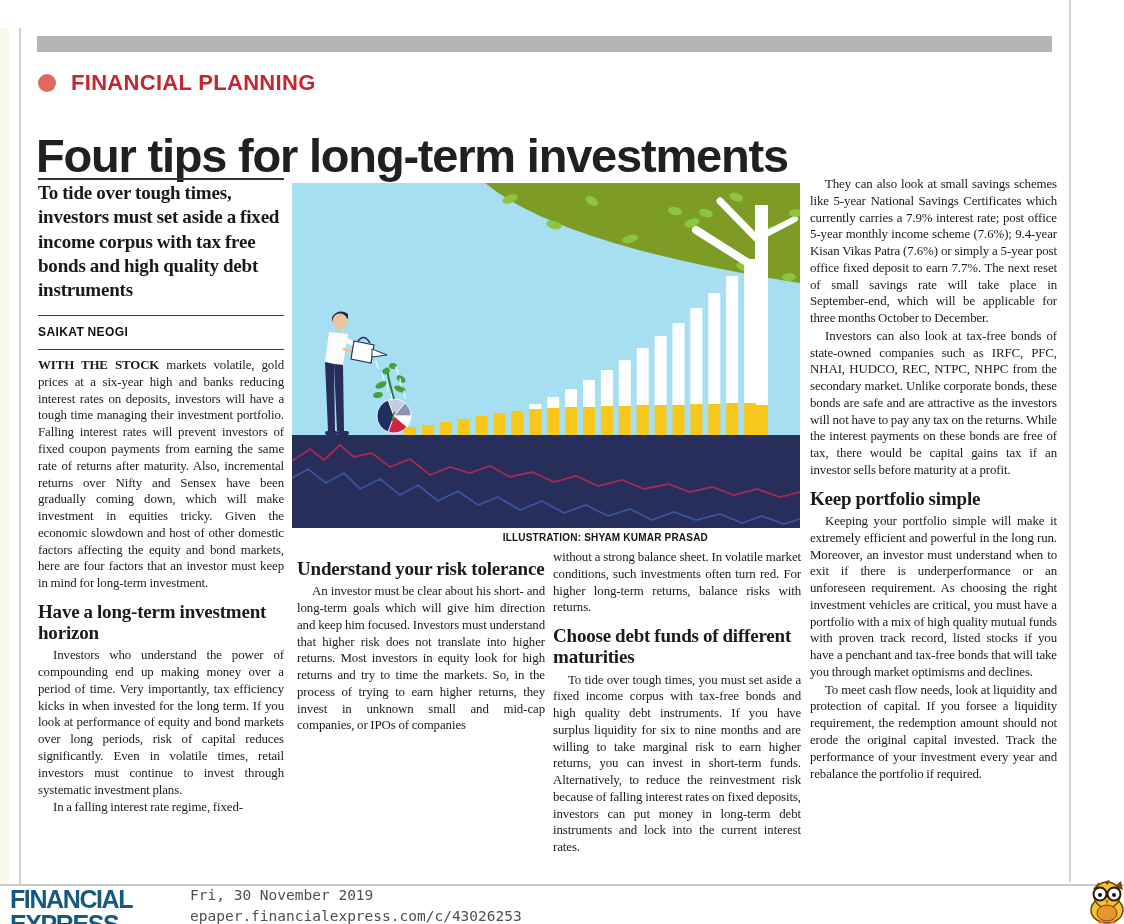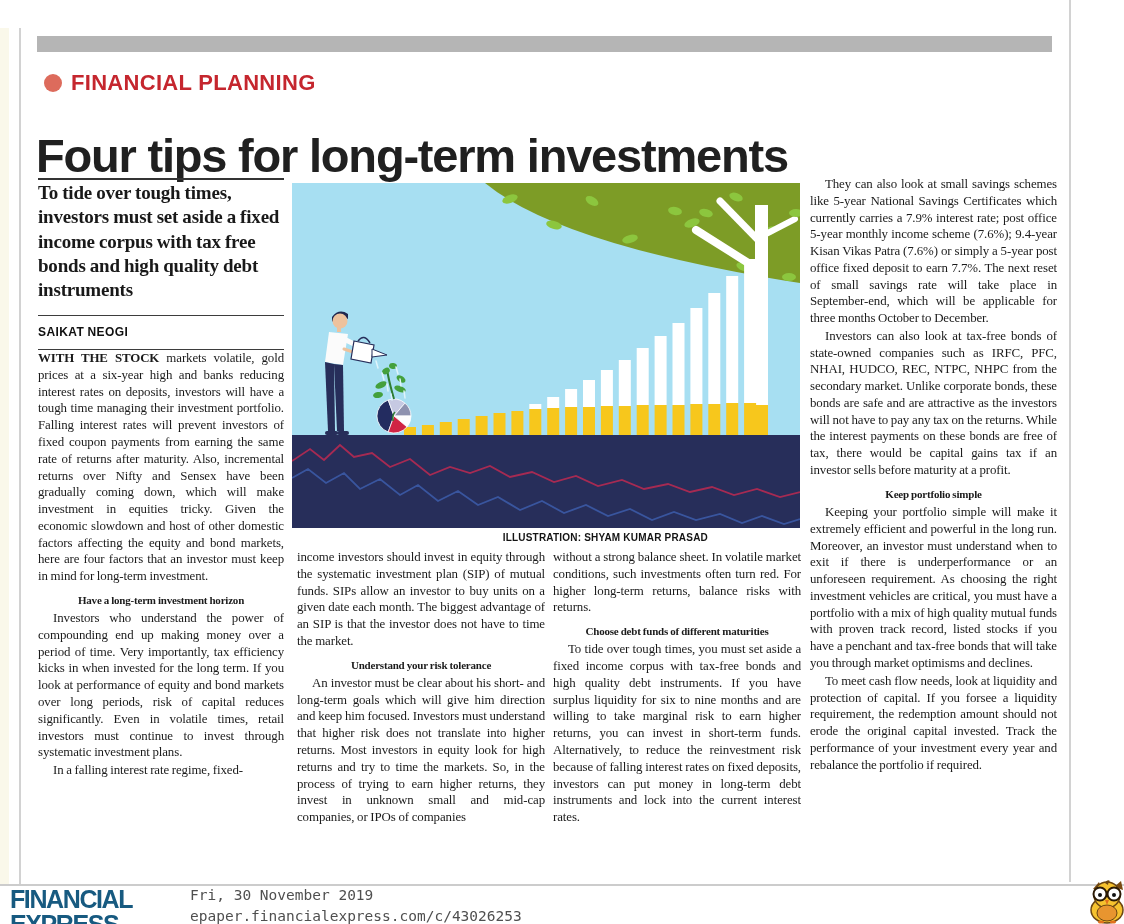--- a/index.html
+++ b/index.html
@@ -7,44 +7,44 @@
        font-family:"Liberation Sans",sans-serif;}
 
   
   .edge-strip{position:absolute;left:0;top:28px;width:9px;height:856px;background:#faf8ea;}
   .left-rule{position:absolute;left:19px;top:28px;width:2px;height:856px;background:#d2d2d2;}
   .right-rule{position:absolute;left:1069px;top:0;width:2px;height:882px;background:#d2d2d2;}
   .bottom-rule{position:absolute;left:0;top:884px;width:1124px;height:2px;background:#cccccc;}
   .top-bar{position:absolute;left:37px;top:36px;width:1015px;height:16px;background:#b5b5b5;}
 
   
-  .kicker{position:absolute;left:44px;top:70px;display:flex;align-items:center;gap:9px;}
+  .kicker{position:absolute;left:38px;top:70px;display:flex;align-items:center;gap:15px;}
   .kicker-dot{width:18px;height:18px;border-radius:50%;background:#dd6b5c;}
   .kicker-label{font-size:22px;font-weight:bold;color:#c5262e;letter-spacing:0.3px;}
   .headline{position:absolute;left:36px;top:96px;width:1030px;font-size:47px;font-weight:bold;
             color:#202020;letter-spacing:-1.2px;white-space:nowrap;margin-top:32px;}
 
   
   .col{position:absolute;font-family:"Liberation Serif",serif;font-size:12.9px;line-height:1.3;
        color:#1b1b1b;text-align:justify;overflow:hidden;letter-spacing:-0.1px;word-spacing:-0.4px;}
   .col p{margin:0 0 1px 0;}
   .col p.ind{text-indent:15px;}
   .bold-lead{font-weight:bold;}
-  .sec-head{font-size:11px;line-height:1.12;font-weight:bold;text-align:center;
+  .sec-head{font-size:19px;line-height:1.12;font-weight:bold;text-align:left;
             margin:9px 0 4px 0;letter-spacing:-0.2px;}
   #col1{left:38px;top:178px;width:246px;height:682px;}
   #col2{left:297px;top:549px;width:248px;height:333px;}
   #col3{left:553px;top:549px;width:248px;height:333px;}
   #col4{left:810px;top:176px;width:247px;height:692px;}
 
   .rule-dark{height:2px;background:#343434;}
   .standfirst{font-size:19px;line-height:1.28;font-weight:bold;text-align:left;color:#191919;
               padding:1px 0 12px 0;letter-spacing:-0.2px;}
   .byline-block{border-top:1.5px solid #3d3d3d;border-bottom:1.5px solid #3d3d3d;
-                padding:9px 0;margin-bottom:0;}
+                padding:9px 0;margin-bottom:7px;}
   .byline{font-family:"Liberation Sans",sans-serif;font-size:12px;font-weight:bold;
           letter-spacing:0.4px;color:#101010;}
 
   
   .figure{position:absolute;left:292px;top:183px;width:416px;}
   .figure svg{display:block;}
   .fig-caption{font-family:"Liberation Sans",sans-serif;font-size:10px;font-weight:bold;
                color:#141414;text-align:right;margin-top:4px;letter-spacing:0.2px;}
 
   
@@ -195,21 +195,20 @@
       <polygon points="33,179 36,248 43,248 42,181" fill="#272e5a"></polygon>
       <polygon points="42,181 45,248 52,248 51,182" fill="#272e5a"></polygon>
       <rect x="33" y="248" width="13" height="4" rx="2" fill="#272e5a"></rect>
       <rect x="45" y="248" width="12" height="4" rx="2" fill="#272e5a"></rect>
     </g>
   </svg>
   <figcaption class="fig-caption">ILLUSTRATION: SHYAM KUMAR PRASAD</figcaption>
 </figure>
 
 <div class="col" id="col2">
-  <p>income investors should invest in equity through the systematic investment plan (SIP) of mutual funds. SIPs allow an investor to buy units on a given date each month. The biggest advantage of an SIP is that the investor does not have to time the market.</p>
   <h2 class="sec-head">Understand your risk tolerance</h2>
   <p class="ind">An investor must be clear about his short- and long-term goals which will give him direction and keep him focused. Investors must understand that higher risk does not translate into higher returns. Most investors in equity look for high returns and try to time the markets. So, in the process of trying to earn higher returns, they invest in unknown small and mid-cap companies, or IPOs of companies</p>
 </div>
 
 <div class="col" id="col3">
   <p>without a strong balance sheet. In volatile market conditions, such investments often turn red. For higher long-term returns, balance risks with returns.</p>
   <h2 class="sec-head">Choose debt funds of different maturities</h2>
   <p class="ind">To tide over tough times, you must set aside a fixed income corpus with tax-free bonds and high quality debt instruments. If you have surplus liquidity for six to nine months and are willing to take marginal risk to earn higher returns, you can invest in short-term funds. Alternatively, to reduce the reinvestment risk because of falling interest rates on fixed deposits, investors can put money in long-term debt instruments and lock into the current interest rates.</p>
 </div>
 

